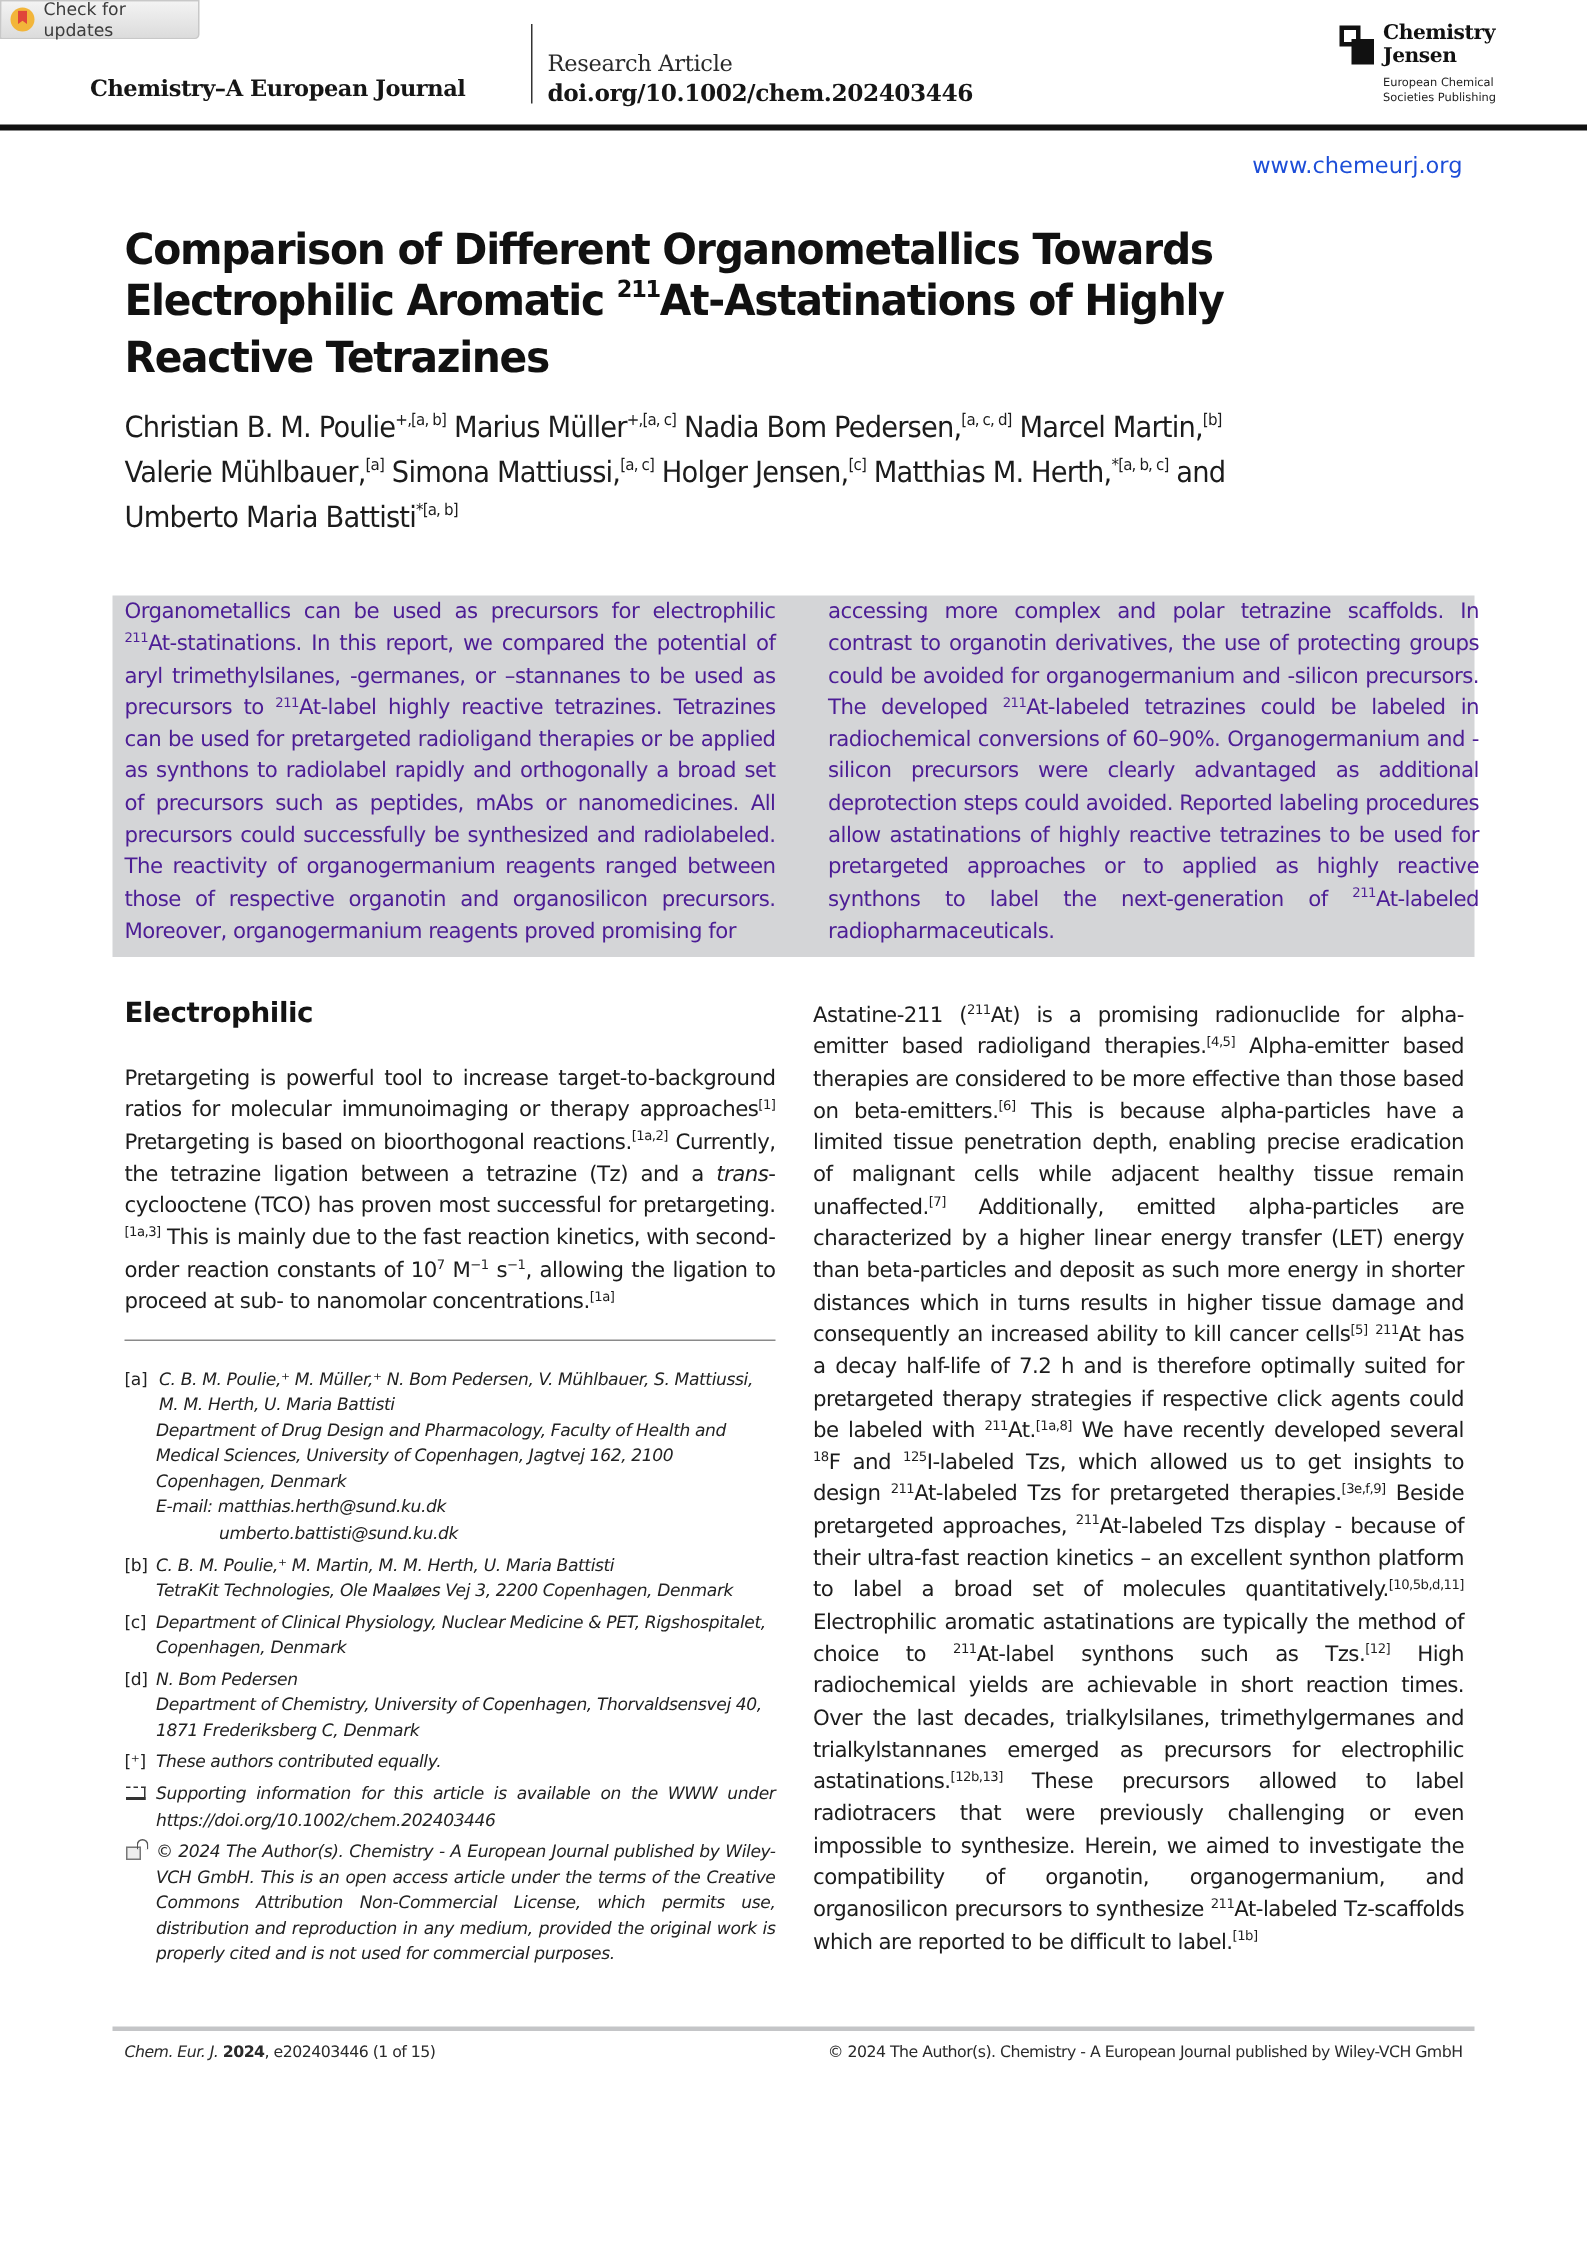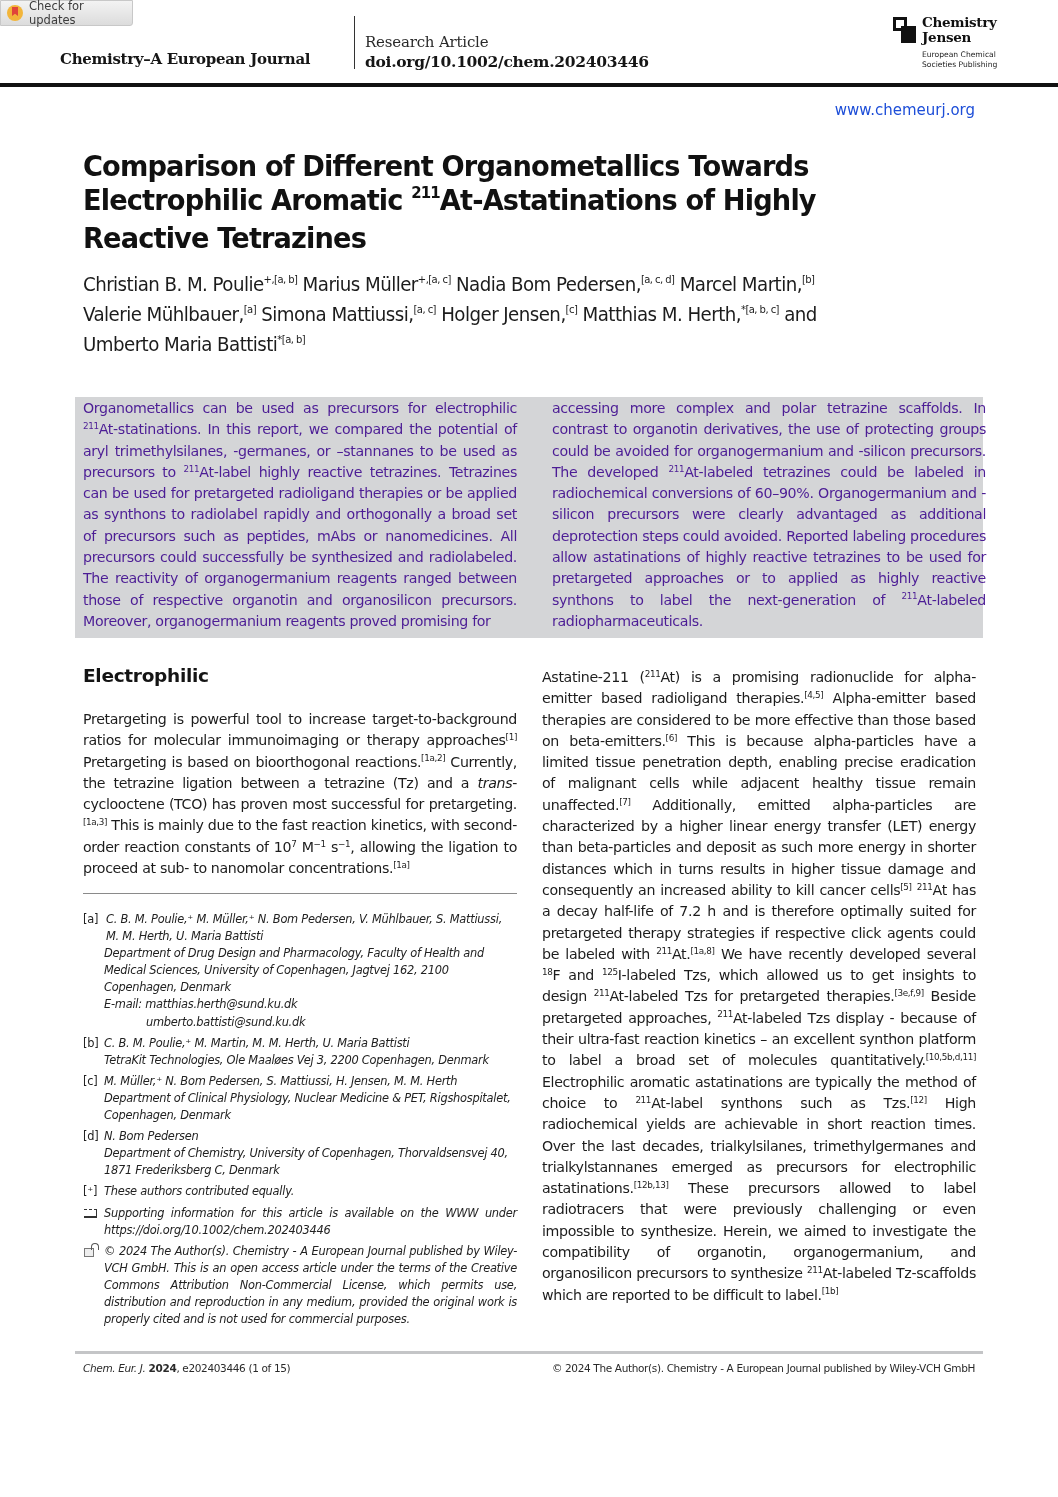--- a/index.html
+++ b/index.html
@@ -133,21 +133,20 @@
   <div class="fn-row">
     <span class="fn-tag">[b]</span>
     <div class="fn-body">
       <div>C. B. M. Poulie,⁺ M. Martin, M. M. Herth, U. Maria Battisti</div>
       <div>TetraKit Technologies, Ole Maaløes Vej 3, 2200 Copenhagen, Denmark</div>
     </div>
   </div>
   <div class="fn-row">
     <span class="fn-tag">[c]</span>
     <div class="fn-body">
-      <div>M. Müller,⁺ N. Bom Pedersen, S. Mattiussi, H. Jensen, M. M. Herth</div>
       <div>Department of Clinical Physiology, Nuclear Medicine &amp; PET, Rigshospitalet, Copenhagen, Denmark</div>
     </div>
   </div>
   <div class="fn-row">
     <span class="fn-tag">[d]</span>
     <div class="fn-body">
       <div>N. Bom Pedersen</div>
       <div>Department of Chemistry, University of Copenhagen, Thorvaldsensvej 40, 1871 Frederiksberg C, Denmark</div>
     </div>
   </div>

